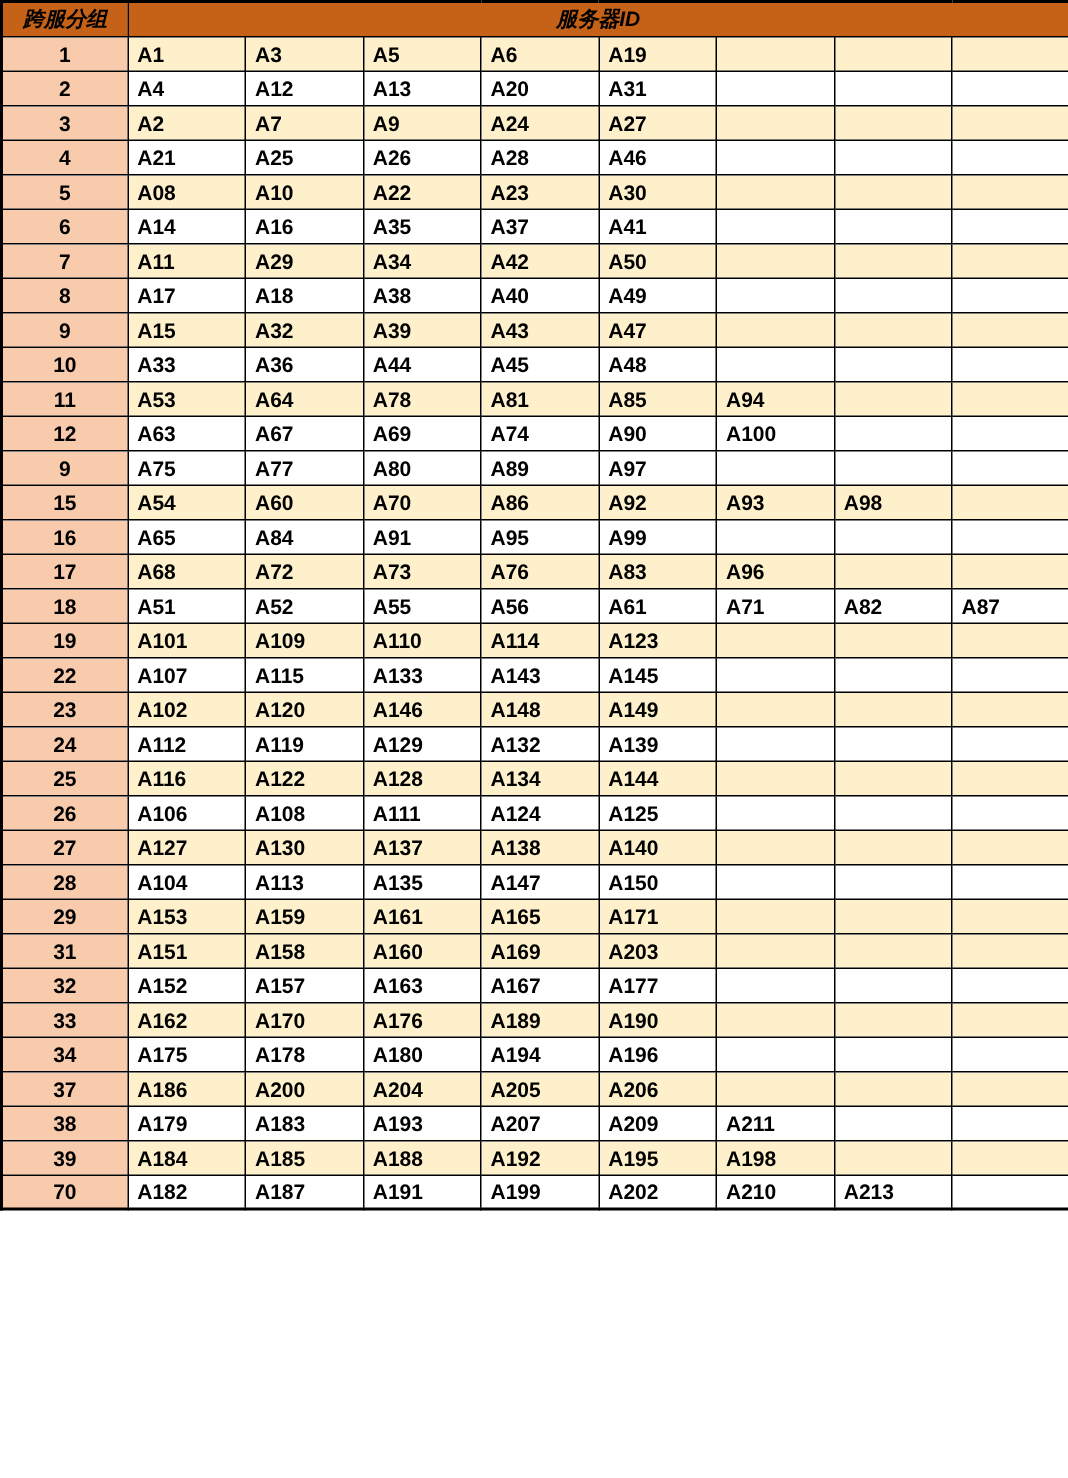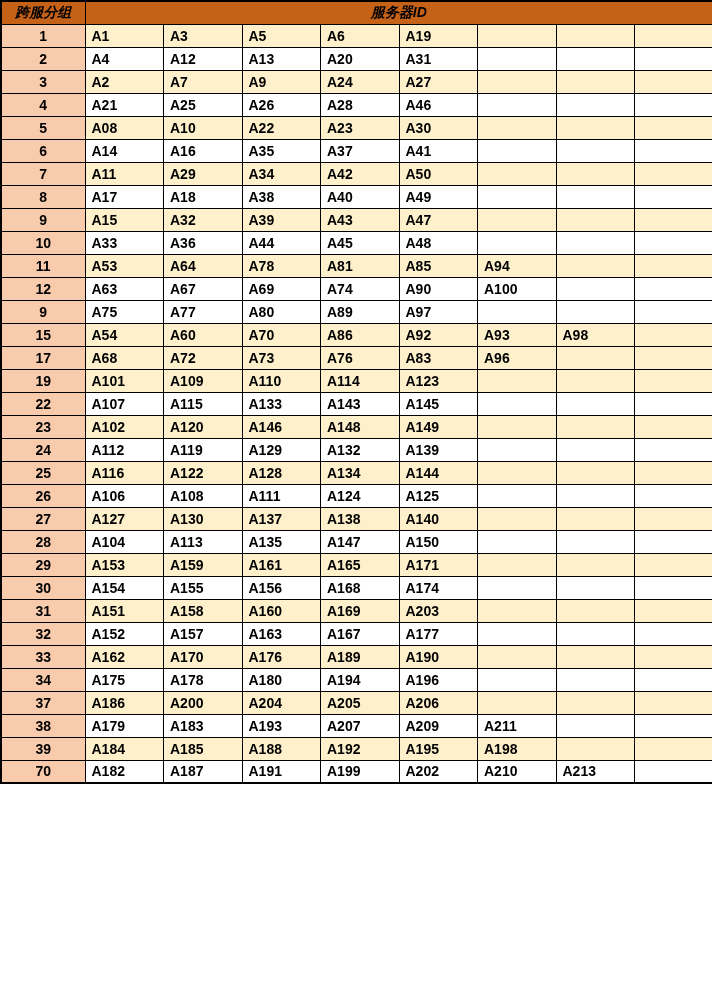--- a/index.html
+++ b/index.html
@@ -218,31 +218,53 @@
         <td class="group-num">15</td>
         <td class="server">A54</td>
         <td class="server">A60</td>
         <td class="server">A70</td>
         <td class="server">A86</td>
         <td class="server">A92</td>
         <td class="server">A93</td>
         <td class="server">A98</td>
         <td class="server"></td>
       </tr>
+      <tr class="even">
+        <td class="group-num">16</td>
+        <td class="server">A65</td>
+        <td class="server">A84</td>
+        <td class="server">A91</td>
+        <td class="server">A95</td>
+        <td class="server">A99</td>
+        <td class="server"></td>
+        <td class="server"></td>
+        <td class="server"></td>
+      </tr>
       <tr class="odd">
         <td class="group-num">17</td>
         <td class="server">A68</td>
         <td class="server">A72</td>
         <td class="server">A73</td>
         <td class="server">A76</td>
         <td class="server">A83</td>
         <td class="server">A96</td>
         <td class="server"></td>
         <td class="server"></td>
       </tr>
+      <tr class="even">
+        <td class="group-num">18</td>
+        <td class="server">A51</td>
+        <td class="server">A52</td>
+        <td class="server">A55</td>
+        <td class="server">A56</td>
+        <td class="server">A61</td>
+        <td class="server">A71</td>
+        <td class="server">A82</td>
+        <td class="server">A87</td>
+      </tr>
       <tr class="odd">
         <td class="group-num">19</td>
         <td class="server">A101</td>
         <td class="server">A109</td>
         <td class="server">A110</td>
         <td class="server">A114</td>
         <td class="server">A123</td>
         <td class="server"></td>
         <td class="server"></td>
         <td class="server"></td>
@@ -324,31 +346,20 @@
         <td class="server"></td>
         <td class="server"></td>
       </tr>
       <tr class="odd">
         <td class="group-num">29</td>
         <td class="server">A153</td>
         <td class="server">A159</td>
         <td class="server">A161</td>
         <td class="server">A165</td>
         <td class="server">A171</td>
-        <td class="server"></td>
-        <td class="server"></td>
-        <td class="server"></td>
-      </tr>
-      <tr class="even">
-        <td class="group-num">30</td>
-        <td class="server">A154</td>
-        <td class="server">A155</td>
-        <td class="server">A156</td>
-        <td class="server">A168</td>
-        <td class="server">A174</td>
         <td class="server"></td>
         <td class="server"></td>
         <td class="server"></td>
       </tr>
       <tr class="odd">
         <td class="group-num">31</td>
         <td class="server">A151</td>
         <td class="server">A158</td>
         <td class="server">A160</td>
         <td class="server">A169</td>

